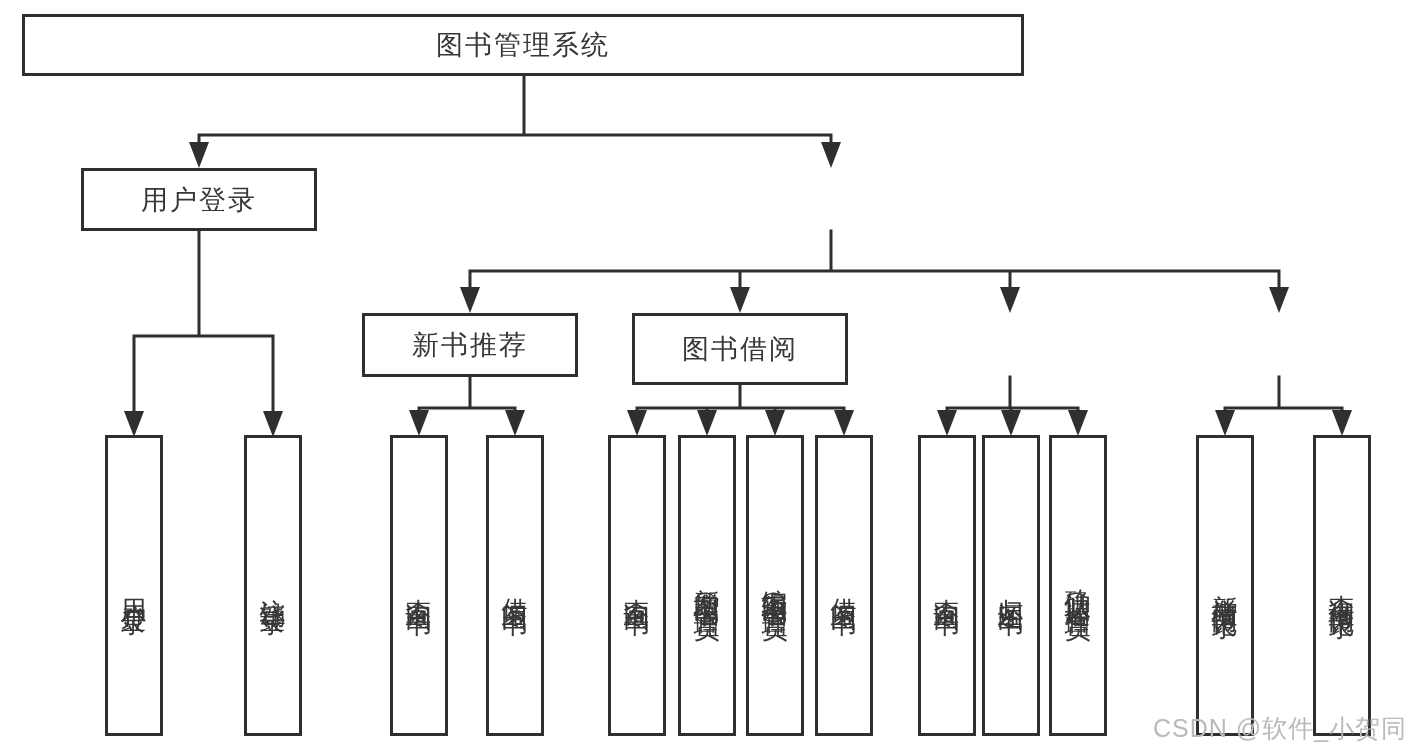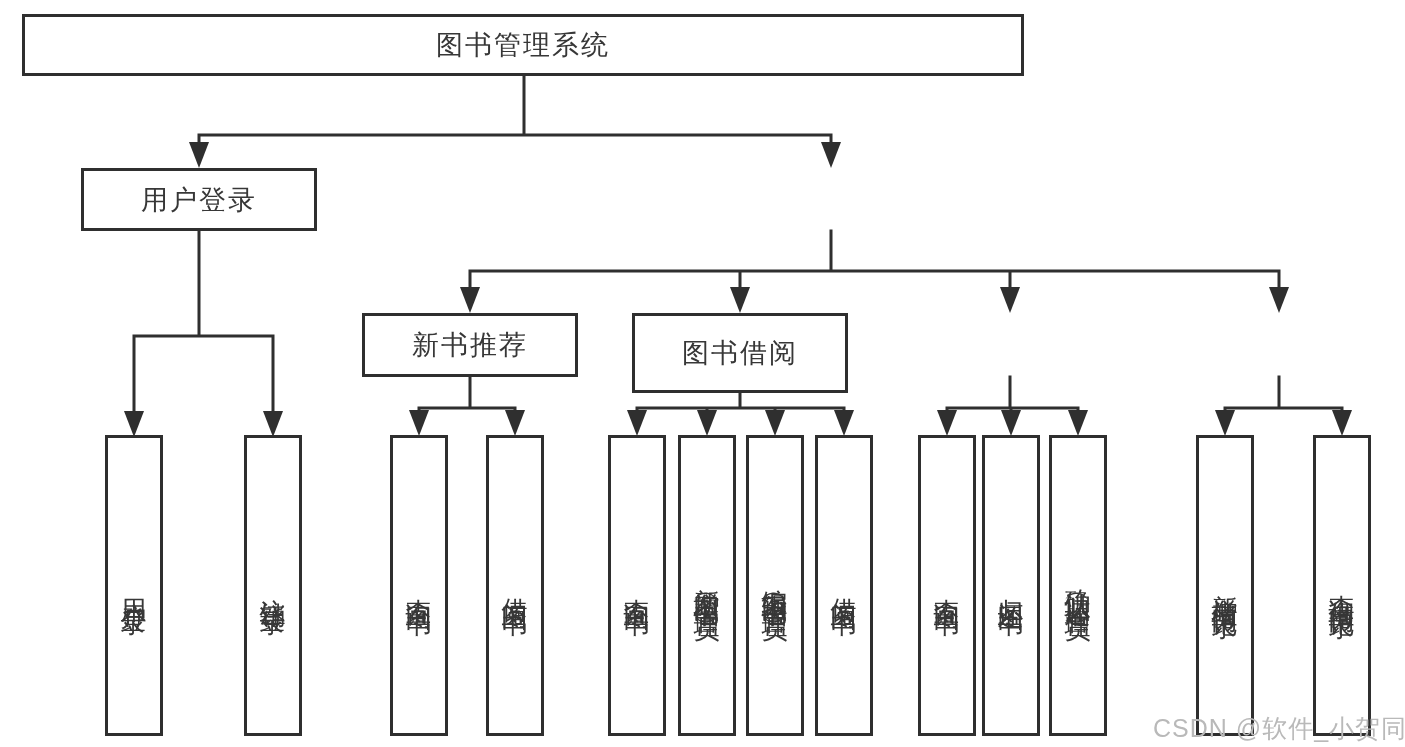--- a/index.html
+++ b/index.html
@@ -84,21 +84,21 @@
     <span>图书管理系统</span>
   </div>
 
   <div class="node" style="left:81px;top:168px;width:236px;height:63px">
     <span>用户登录</span>
   </div>
 
   <div class="node" style="left:362px;top:313px;width:216px;height:64px">
     <span>新书推荐</span>
   </div>
-  <div class="node" style="left:632px;top:313px;width:216px;height:80px">
+  <div class="node" style="left:632px;top:313px;width:216px;height:72px">
     <span>图书借阅</span>
   </div>
 
   <div class="leaf" style="left:105px">
     <span class="vtext">用户登录</span>
   </div>
   <div class="leaf" style="left:244px">
     <span class="vtext">注销登录</span>
   </div>
   <div class="leaf" style="left:390px">

